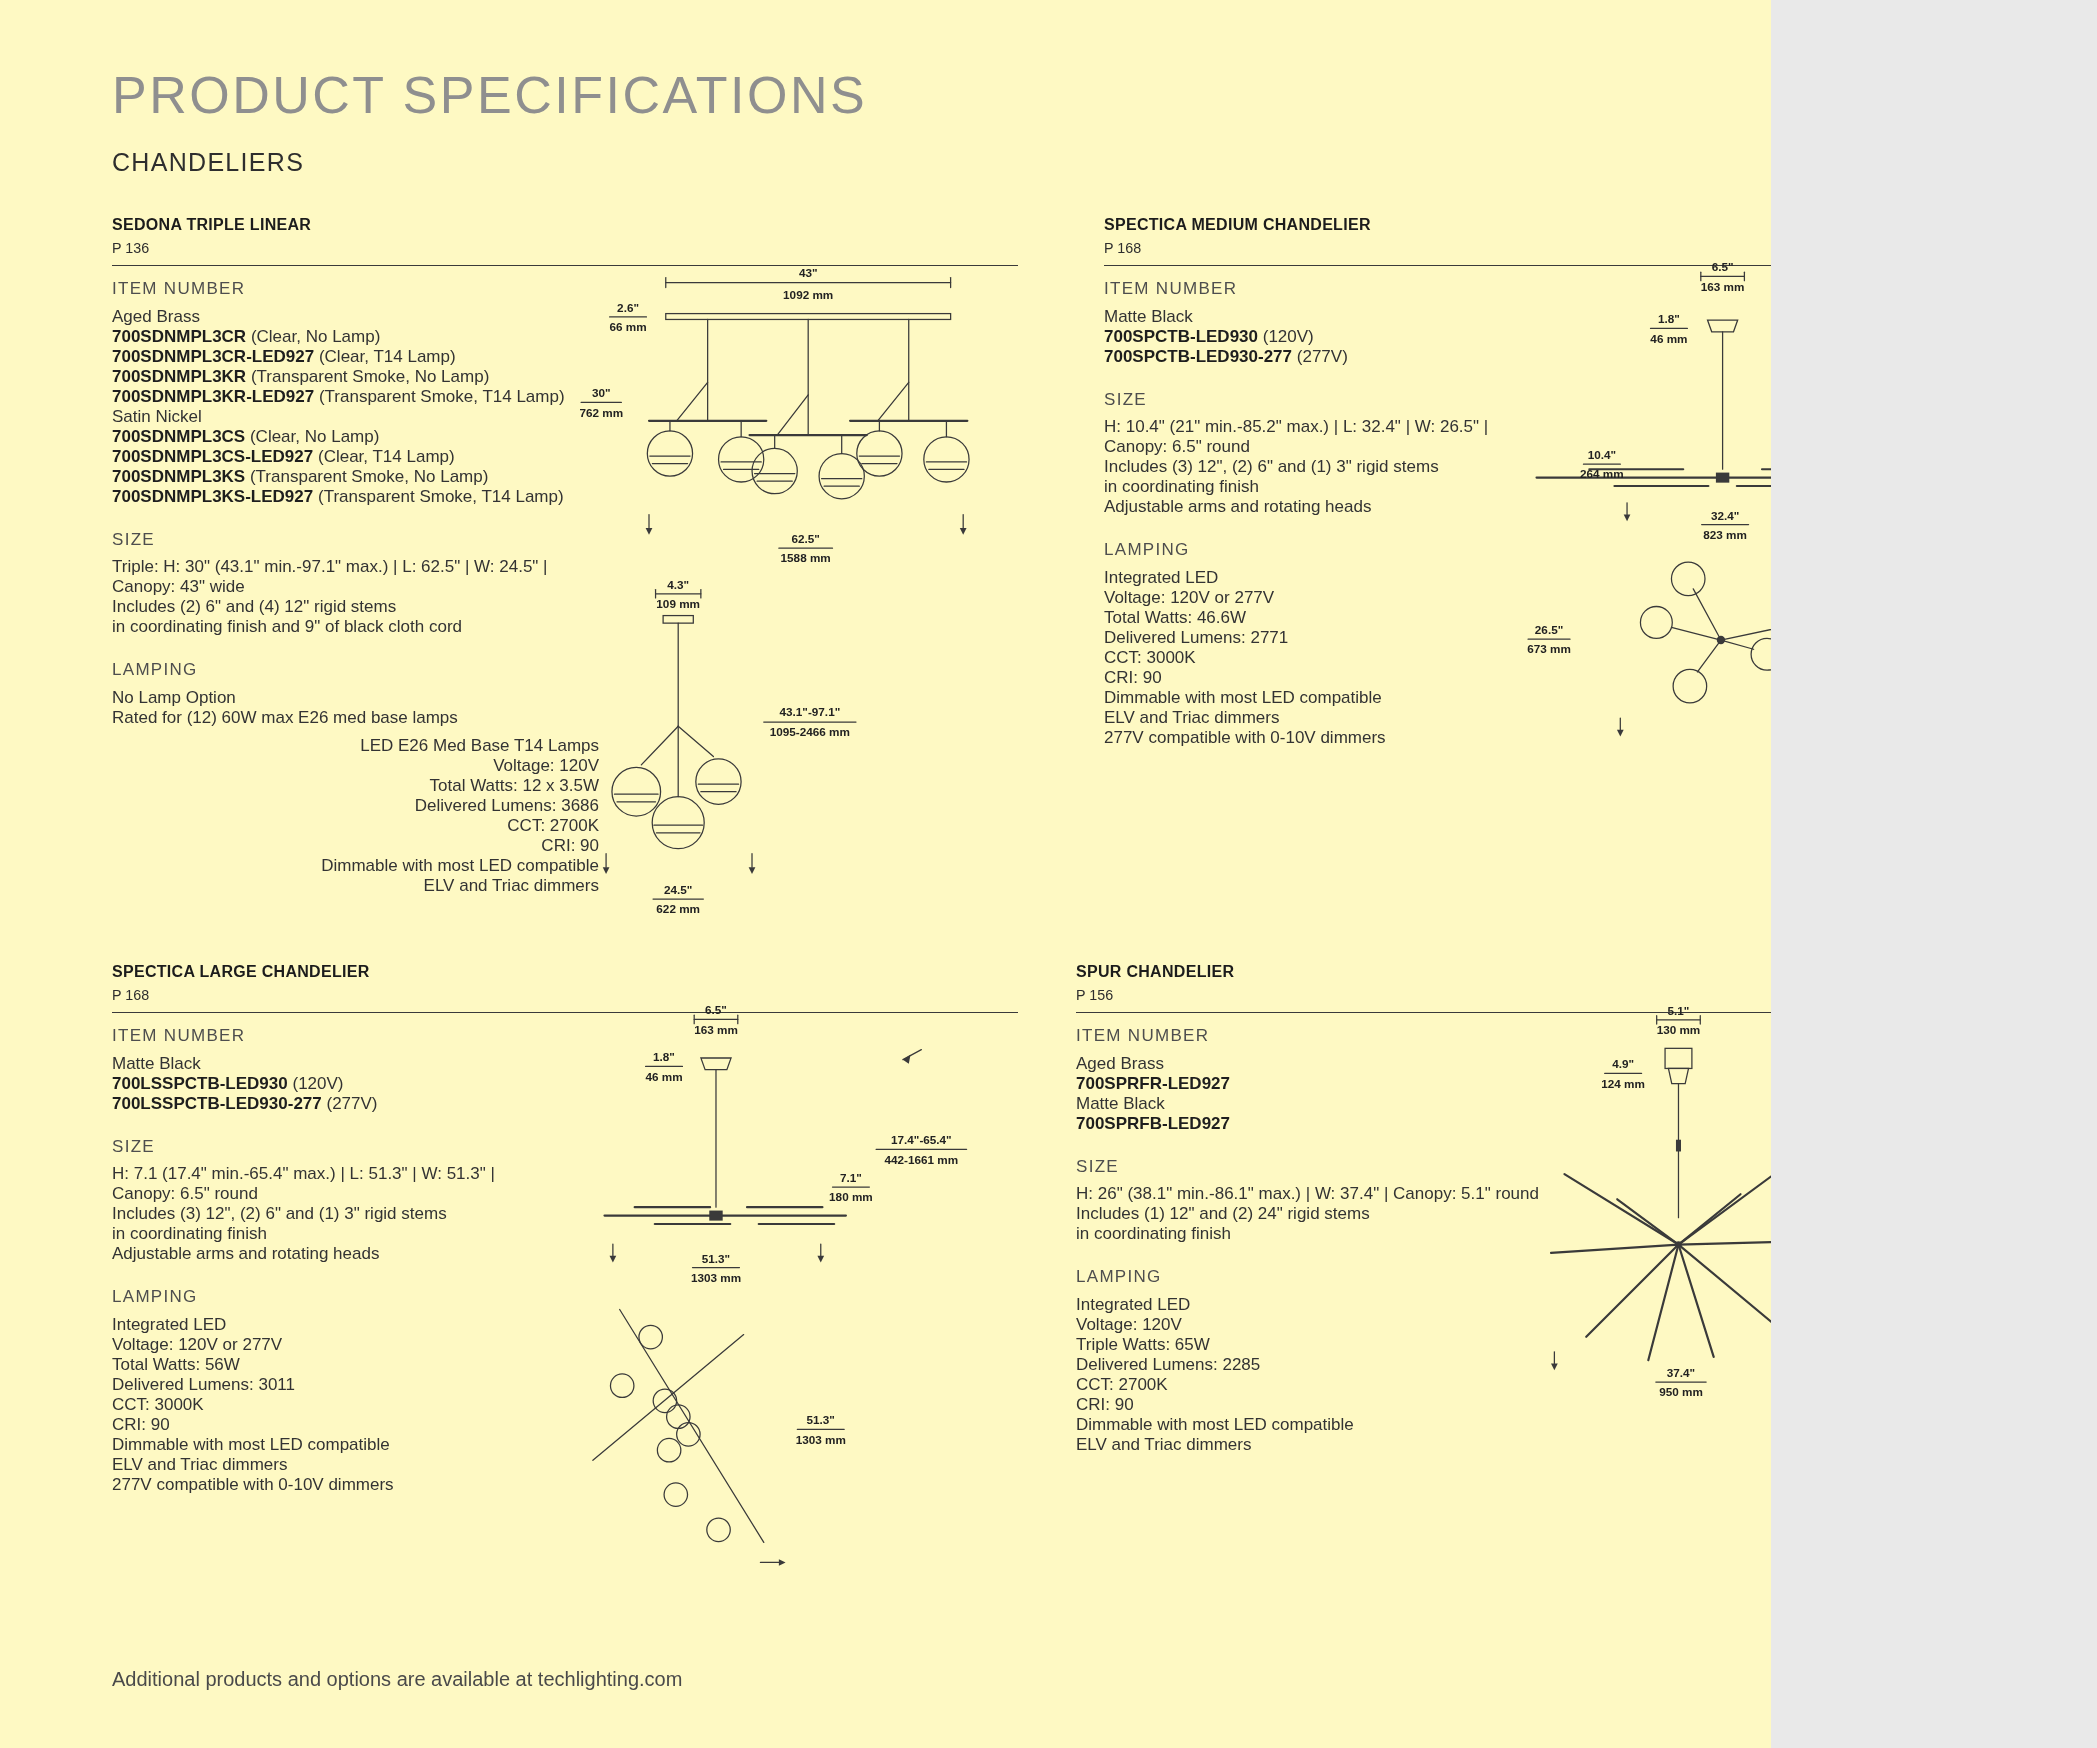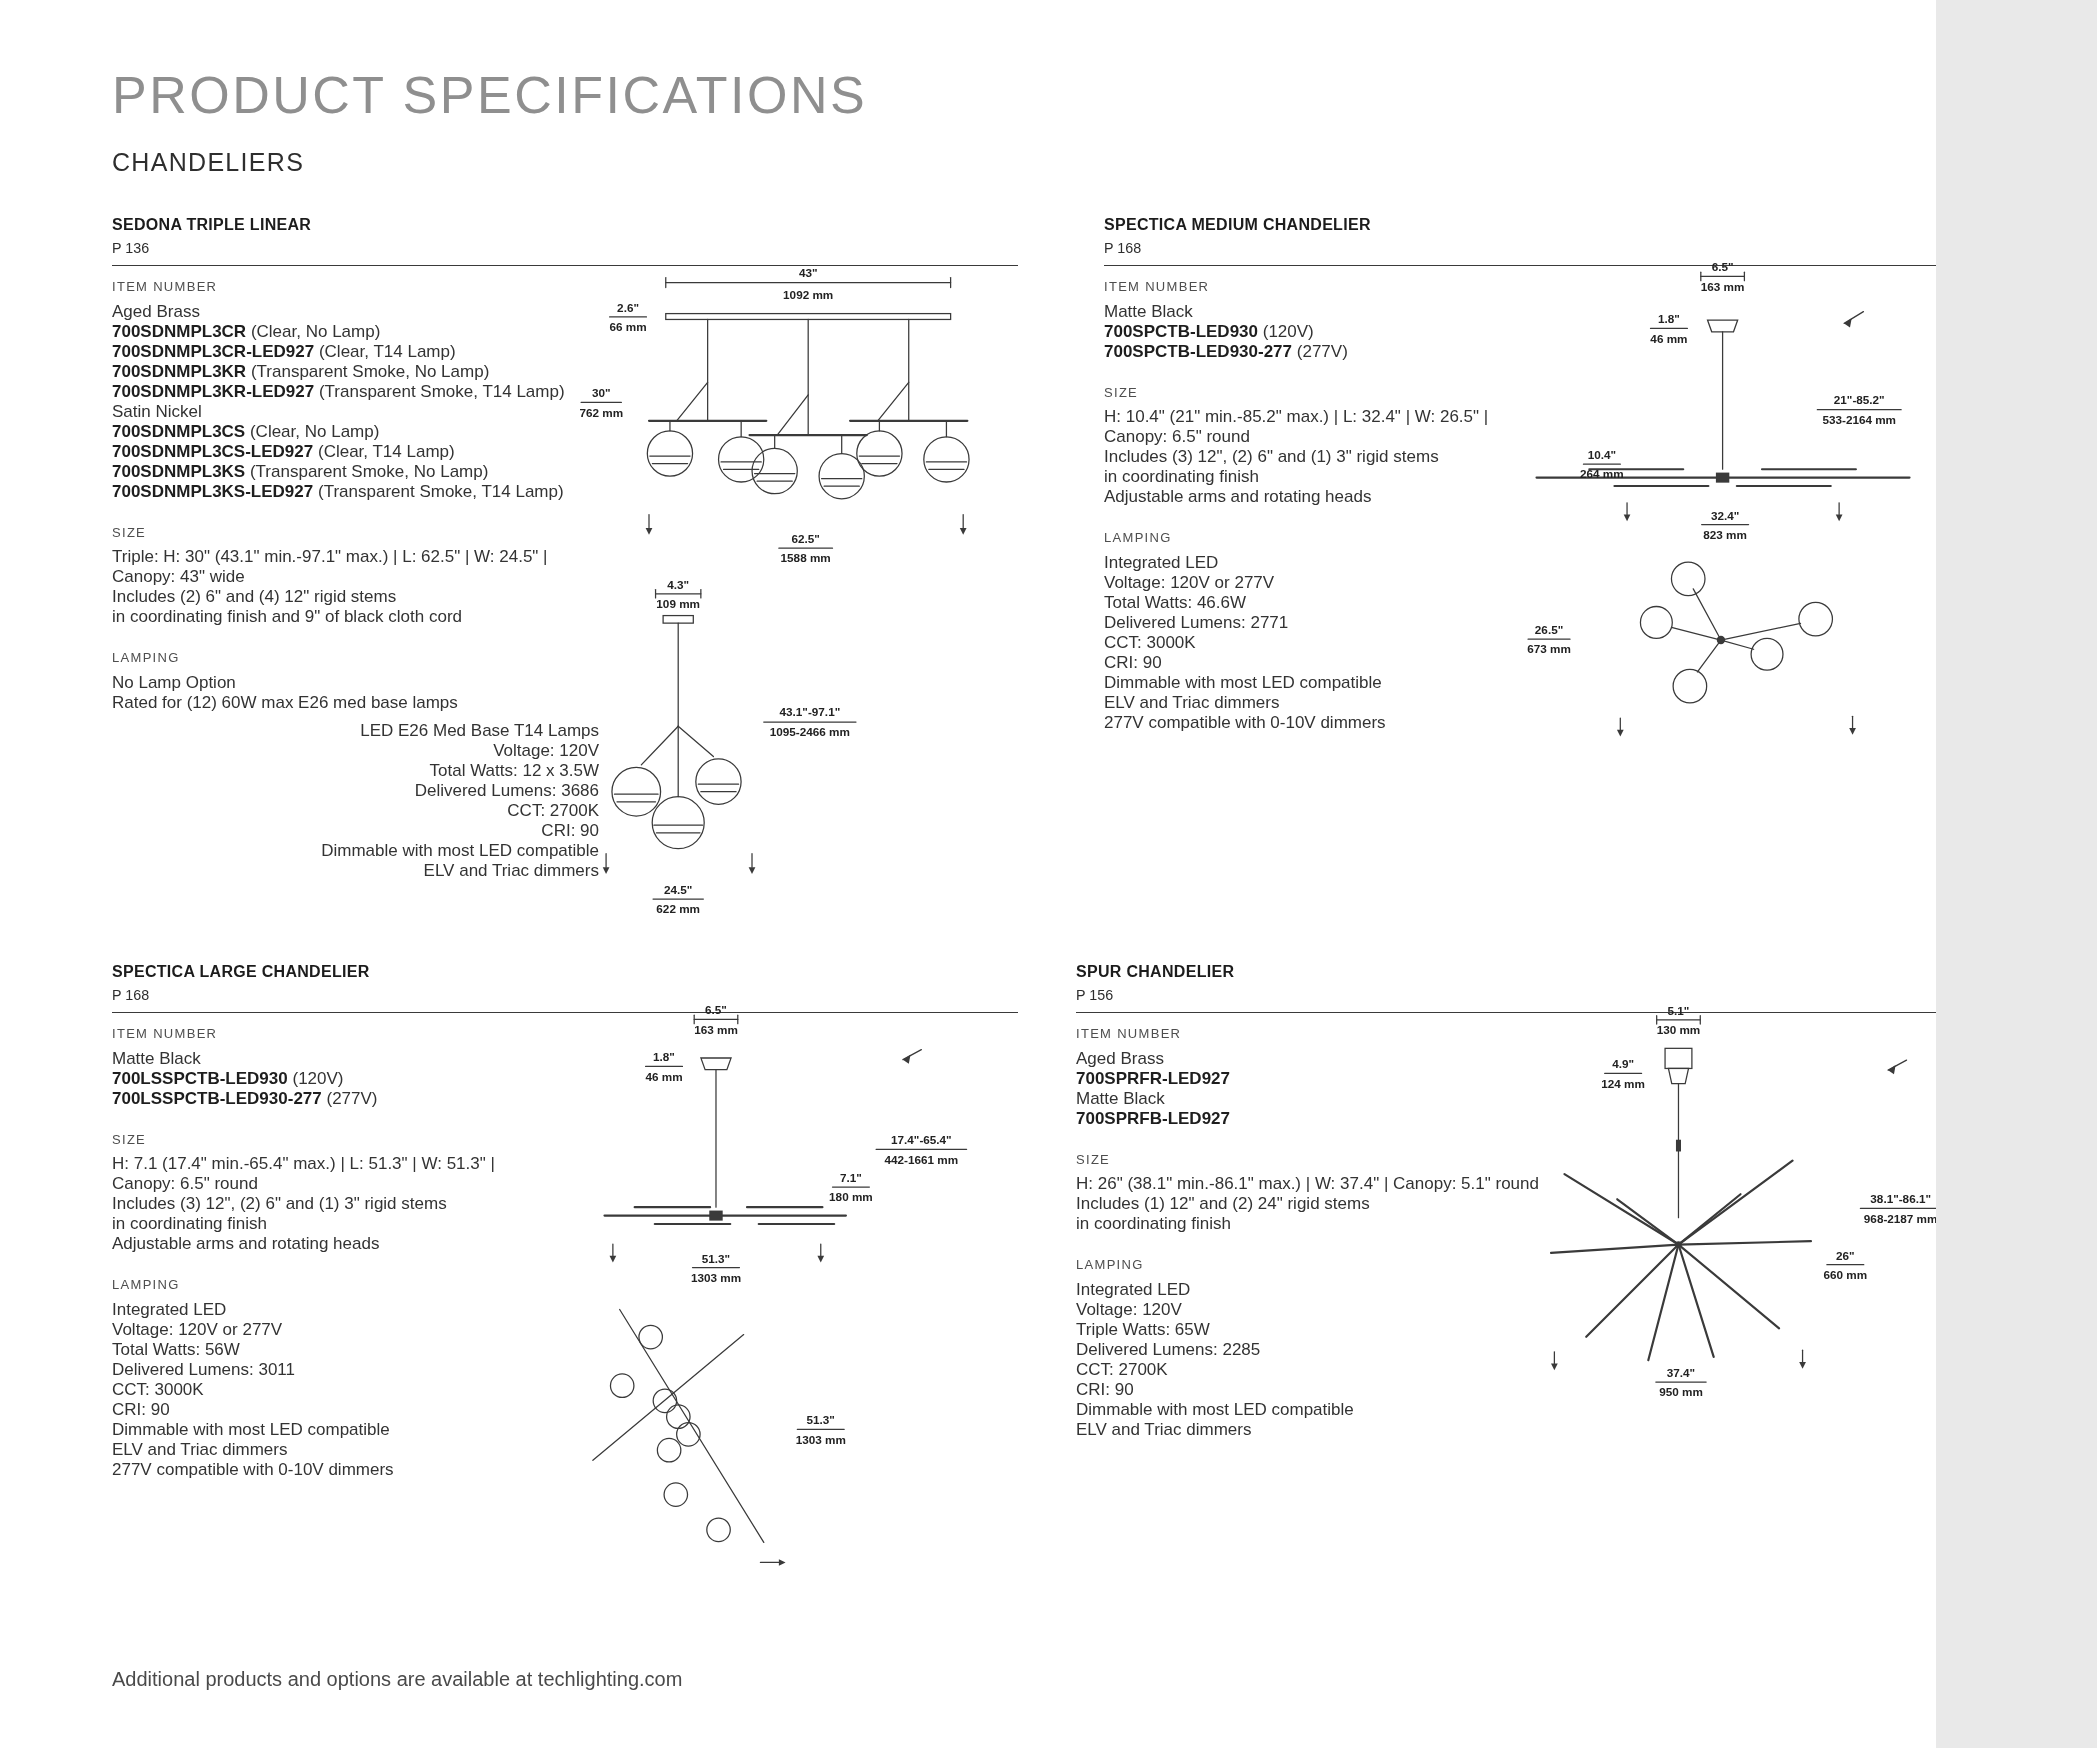--- a/index.html
+++ b/index.html
@@ -1,36 +1,36 @@
 <!DOCTYPE html>
 <html style="font-size:13.4px"><head>
 <meta charset="utf-8">
 <style>
   * { box-sizing: border-box; }
   html, body { margin:0; padding:0; background:#e9e9e9; }
-  .page { position:relative; width:1936px; height:1749px; background:#ffffff;
+  .page { position:relative; width:1771px; height:1749px; background:#fef9c3;
           font-family:"Liberation Sans", sans-serif; color:#333; overflow:hidden; }
 
   .main-title { position:absolute; left:112px; top:65px; margin:0; font-size:52px;
                 font-weight:200; letter-spacing:2.5px; color:#8f8f8f; }
   .subtitle   { position:absolute; left:112px; top:148px; margin:0; font-size:25px;
                 font-weight:400; letter-spacing:1.3px; color:#2e2e2e; }
 
   .spec { position:absolute; }
   #s1 { left:112px;  top:216px;  width:906px; }
   #s2 { left:1104px; top:216px;  width:916px; }
   #s3 { left:112px;  top:963px; width:906px; }
   #s4 { left:1076px; top:963px; width:916px; }
 
   .sec-title { font-size:16px; font-weight:bold; color:#1c1c1c; letter-spacing:0.3px; }
   .sec-page  { font-size:14.3px; color:#2e2e2e; margin-top:5.9px; }
   .sec-rule  { border-top:1.3px solid #3a3a3a; margin-top:9.2px; }
 
   .text-col { width:487px; }
-  .sub-head { font-size:13px; color:#4e4e4e; letter-spacing:1.3px; margin:22.7px 0 7.6px; }
+  .sub-head { font-size:17px; color:#4e4e4e; letter-spacing:1.3px; margin:22.7px 0 7.6px; }
   .text-col > .sub-head:first-of-type { margin-top:13.4px; }
   .line { font-size:17px; line-height:20px; color:#333; }
   .code { font-weight:bold; color:#1e1e1e; }
   .para + .para { margin-top:8px;text-align:right; }
 
   .drawing-box { position:absolute; }
   #s1 .draw-a { left:457px; top:49px; }
   #s1 .draw-b { left:457px; top:361px; }
   #s2 .draw-a { left:361px; top:42px; }
   #s2 .draw-b { left:361px; top:336px; }

